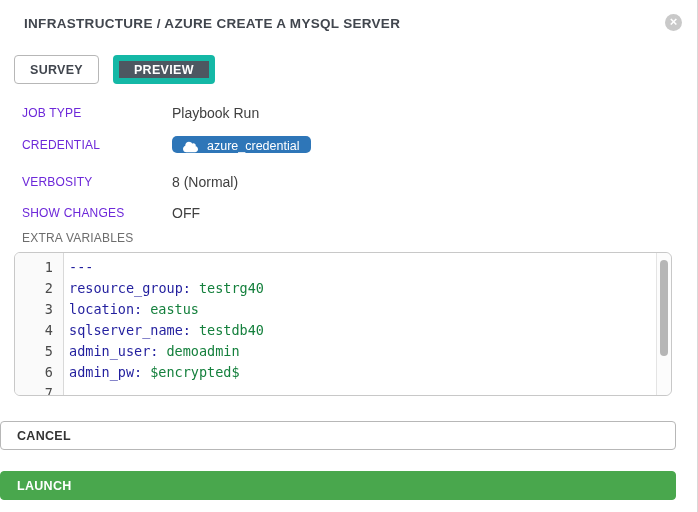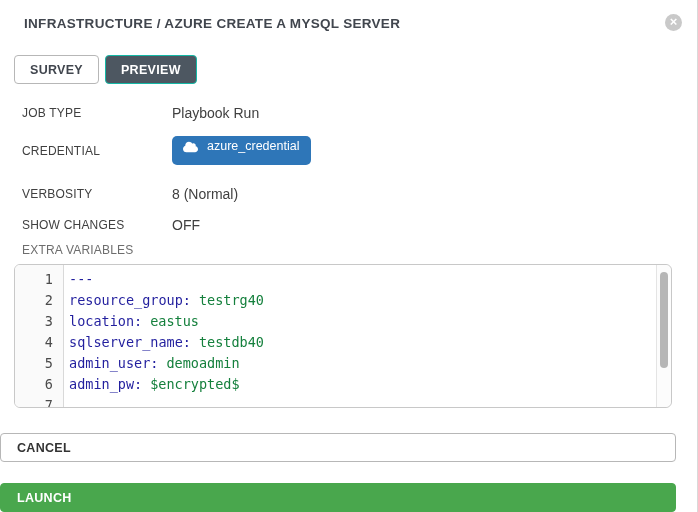--- a/index.html
+++ b/index.html
@@ -7,35 +7,35 @@
   .modal{position:relative;width:100%;height:100%;background:#fff;border-right:1px solid #d9d9d9;box-sizing:border-box;}
 
   
   .header{display:flex;align-items:flex-end;justify-content:space-between;padding:14px 15px 0 24px;}
   .title{font-size:13.5px;font-weight:700;color:#41464e;letter-spacing:.3px;padding-top:2px;}
   .close-btn{width:17px;height:17px;background:#c9c9c9;border-radius:50%;color:#fff;
     font-size:13px;font-weight:700;line-height:16px;text-align:center;cursor:pointer;flex:none;}
   .close-btn::before{content:"\00D7";}
 
   
-  .tabs{display:flex;gap:6px;margin:24px 0 0 14px;}
+  .tabs{display:flex;gap:14px;margin:24px 0 0 14px;}
   .tab{height:29px;box-sizing:border-box;display:flex;align-items:center;padding:0 15px;
     border-radius:4px;font-size:12.5px;font-weight:600;letter-spacing:.3px;cursor:pointer;}
   .tab--inactive{border:1px solid #b7b7b7;background:#fff;color:#41464e;}
-  .tab--active{border:1px solid #14b8a6;background:#4d5761;color:#fff;}
+  .tab--active{border:6px solid #14b8a6;background:#4d5761;color:#fff;}
 
   
   .details{margin-top:21px;}
   .drow{display:flex;align-items:center;padding-left:22px;}
-  .dlabel{width:150px;flex:none;font-size:12px;color:#404040;letter-spacing:.2px;}
+  .dlabel{width:150px;flex:none;font-size:12px;color:#6d28d9;letter-spacing:.2px;}
   .dvalue{font-size:14px;color:#404040;}
   .mb15{margin-bottom:15px}.mb21{margin-bottom:21px}.mb16{margin-bottom:16px}.mb15b{margin-bottom:15px}
 
   .badge{display:inline-flex;align-items:center;background:#2e76b8;border-radius:5px;
-    padding:4px 12px 12px 11px;color:#fff;font-size:12.5px;line-height:13px;}
+    padding:4px 12px 0 11px;color:#fff;font-size:12.5px;line-height:13px;}
   .badge svg{width:15px;height:12px;margin-right:9px;flex:none;}
 
   
   .ev-label{padding-left:22px;margin-top:10px;font-size:12px;color:#6d6d6d;letter-spacing:.2px;}
   .editor{position:relative;margin:7px 25px 0 14px;height:142px;border:1px solid #c8c8c8;
     border-radius:6px;overflow:hidden;background:#fff;
     font-family:"DejaVu Sans Mono",monospace;font-size:13.5px;}
   .editor::before{content:"";position:absolute;left:0;top:0;bottom:0;width:48px;
     background:#fafafa;border-right:1px solid #d9d9d9;}
   .lines{position:relative;padding-top:4px;}

